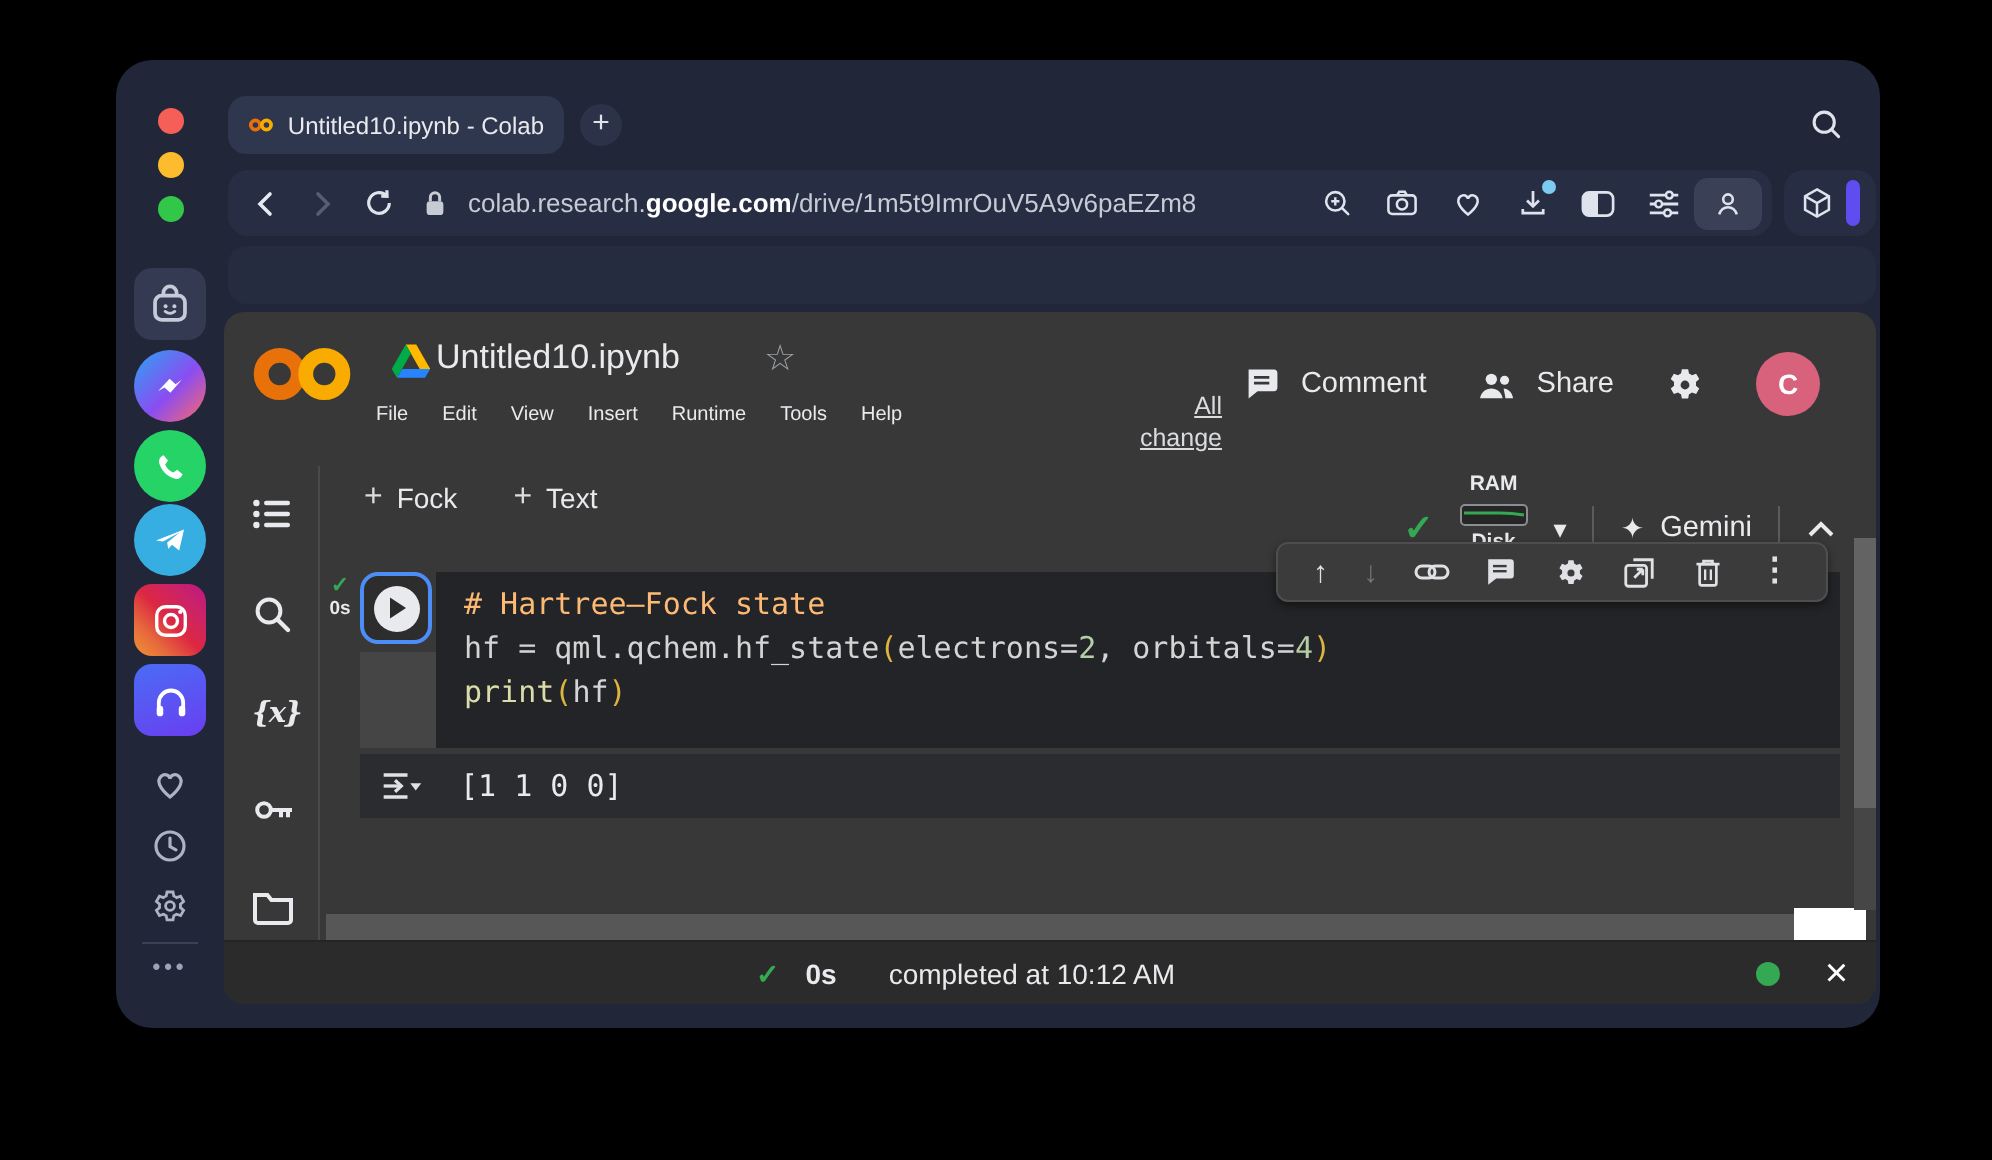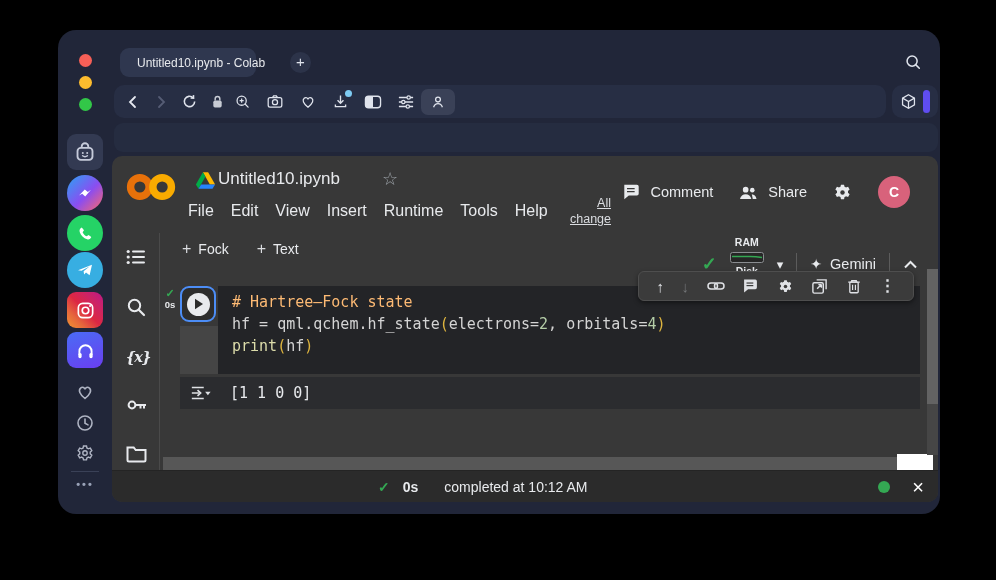--- a/index.html
+++ b/index.html
@@ -18,21 +18,21 @@
     display:flex; align-items:center; justify-content:center; }
   .dock-circ { border-radius:50%; }
   .dock-ghost { position:absolute; left:17px; width:20px; height:20px; color:#aeb3c2;
     display:flex; align-items:center; justify-content:center; }
   .dock-div { position:absolute; left:13px; width:28px; height:1px; background:#3a4157; }
   .dock-dots { position:absolute; left:0; width:54px; text-align:center; color:#9aa3b8;
     font-size:11px; letter-spacing:2px; font-weight:bold; }
 
   
   .browser { position:absolute; left:54px; top:0; width:828px; height:100%; }
-  .tab { position:absolute; left:8px; top:18px; width:136px; height:29px; background:#2f374f;
+  .tab { position:absolute; left:2px; top:18px; width:168px; height:29px; background:#2f374f;
     border-radius:9px; display:flex; align-items:center; gap:7px; padding:8px 10px; }
   .tab-title { color:#e8eaed; font-size:12px; white-space:nowrap; }
   .newtab { position:absolute; left:178px; top:22px; width:21px; height:21px; border-radius:50%;
     background:#2c3349; color:#dfe3ec; font-size:15px; line-height:19px; text-align:center; }
   .search-top { position:absolute; left:792px; top:23px; }
 
   .urlbar { position:absolute; left:2px; top:55px; width:772px; height:33px; background:#272e44;
     border-radius:10px; display:flex; align-items:center; padding:0 5px 0 12px; }
   .nav-ic { margin-right:14px; }
   .url-text { font-size:13px; color:#c7cbd4; white-space:nowrap; overflow:hidden; flex:1; }
@@ -49,21 +49,21 @@
   .bookmarksbar { position:absolute; left:2px; top:93px; width:824px; height:29px;
     background:#252c40; border-radius:9px; }
 
   
   .content { position:absolute; left:0; top:126px; width:826px; height:346px;
     background:#383838; border-radius:10px; overflow:hidden; color:#e8eaed; }
 
   .nb-title { position:absolute; left:106px; top:13px; font-size:17px; color:#e8eaed; }
   .star { position:absolute; left:270px; top:12px; font-size:18px; color:#9aa0a6; }
   .menu-bar { position:absolute; left:76px; top:46px; display:flex; gap:17px;
-    font-size:16px; color:#e8eaed; }
+    font-size:10px; color:#e8eaed; }
   .autosave { position:absolute; left:441px; top:39px; width:58px; height:34px; overflow:hidden;
     font-size:12.5px; line-height:16px; color:#dadce0; text-align:right;
     text-decoration:underline; }
   .hdr-actions { position:absolute; right:28px; top:20px; display:flex; align-items:center;
     gap:25px; font-size:14.5px; }
   .hdr-btn { display:flex; align-items:center; gap:9px; }
   .avatar { width:32px; height:32px; border-radius:50%; background:#d8627b; color:#fff;
     font-size:14px; font-weight:bold; display:flex; align-items:center; justify-content:center; }
 
   .addbtns { position:absolute; left:70px; top:84px; display:flex; gap:28px; font-size:14px; }
@@ -237,20 +237,21 @@
             <path d="M13.5 8a5.5 5.5 0 1 1-1.7-4" fill="none" stroke="#dfe3ec" stroke-width="1.7"></path>
             <polyline points="12.2,1.2 12.3,4.4 9.2,4.3" fill="none" stroke="#dfe3ec" stroke-width="1.7"></polyline>
           </svg>
       </span>
       <span class="nav-ic" style="margin-right:10px">
         <svg width="13" height="15" viewBox="0 0 14 16">
             <rect x="2.5" y="7" width="9" height="7.5" rx="1.8" fill="#c7cbd4"></rect>
             <path d="M4.5 7V5a2.5 2.5 0 0 1 5 0v2" fill="none" stroke="#c7cbd4" stroke-width="1.6"></path>
           </svg>
       </span>
+      <span class="url-text"><span>colab.research.</span><b>google.com</b><span>/drive/1m5t9ImrOuV5A9v6paEZm8</span></span>
       <span class="url-icons">
         <span>
           <svg width="17" height="17" viewBox="0 0 20 20">
               <circle cx="9" cy="9" r="5.4" fill="none" stroke="#dfe3ec" stroke-width="1.5"></circle>
               <line x1="13" y1="13" x2="16.6" y2="16.6" stroke="#dfe3ec" stroke-width="1.5" stroke-linecap="round"></line>
               <line x1="6.6" y1="9" x2="11.4" y2="9" stroke="#dfe3ec" stroke-width="1.4"></line>
               <line x1="9" y1="6.6" x2="9" y2="11.4" stroke="#dfe3ec" stroke-width="1.4"></line>
             </svg>
         </span>
         <span>

